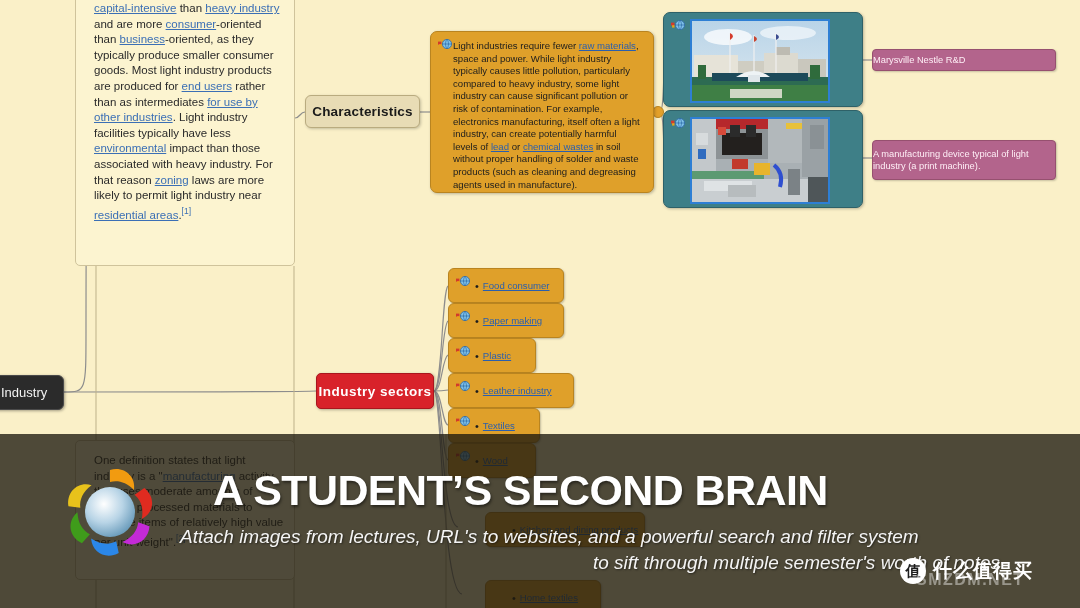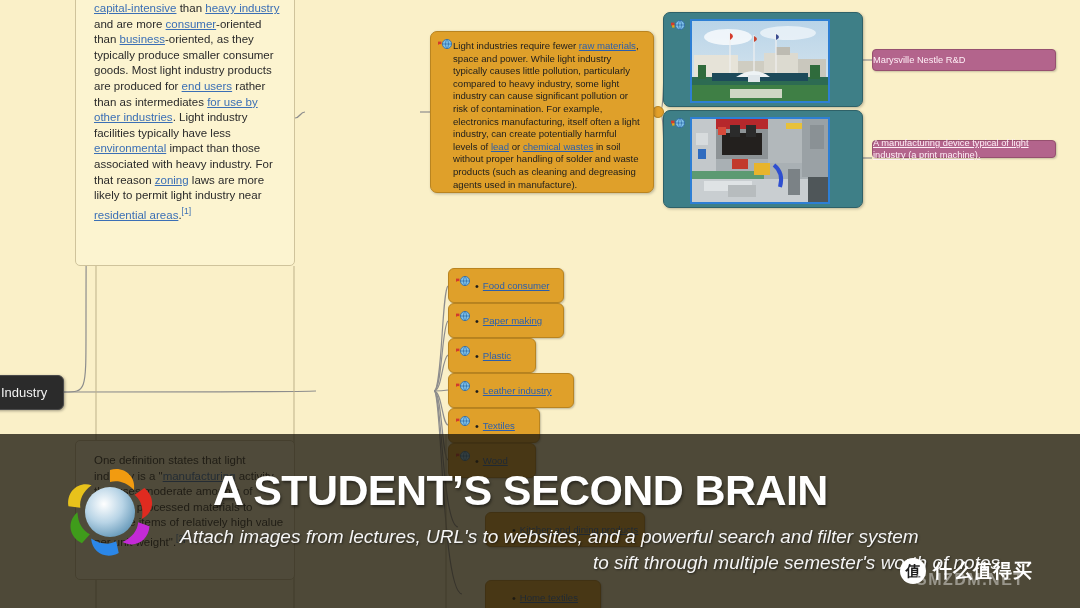--- a/index.html
+++ b/index.html
@@ -71,21 +71,21 @@
   .thumb{width:136px;height:80px;border:2px solid #2e7fd4;overflow:hidden;position:relative;background:#cfd8dd;}
   .imgbox.two .thumb{height:83px;}
 
   
   .cap{
     background:#b3648c;border:1px solid #96506f;border-radius:4px;
     color:#ffeef6;font-size:9.3px;line-height:12px;
     padding:5px 0;box-shadow:1px 1px 2px rgba(0,0,0,.2);
   }
   .cap.one{left:872px;top:49px;width:184px;height:22px;display:flex;align-items:center;}
-  .cap.two{left:872px;top:140px;width:184px;height:18px;display:flex;align-items:center;text-decoration:underline;}
+  .cap.two{left:872px;top:140px;width:184px;height:40px;display:flex;align-items:center;}
 
   
   .leaf{
     background:#dfa02a;border:1px solid #b98420;border-radius:6px;
     box-shadow:1px 1px 2px rgba(0,0,0,.22);
     position:absolute;box-sizing:border-box;
     padding-left:26px;display:flex;align-items:center;
   }
   .leaf .bullet{color:#1c1c1c;font-size:11px;margin-right:4px;}
   .leaf .ltxt{color:#2a5fae;font-size:9.6px;text-decoration:underline;}
@@ -158,25 +158,31 @@
       <line x1="294" y1="266" x2="294" y2="608"></line>
       <line x1="446" y1="434" x2="446" y2="608"></line>
     </g>
     <circle cx="658" cy="112" r="5.5" fill="#e3a02a" stroke="#b98420" stroke-width="1"></circle>
   </svg>
 
   <div class="node note-wiki">
     <span><a>capital-intensive</a> than <a>heavy industry</a> and are more <a>consumer</a>-oriented than <a>business</a>-oriented, as they typically produce smaller consumer goods. Most light industry products are produced for <a>end users</a> rather than as intermediates <a>for use by other industries</a>. Light industry facilities typically have less <a>environmental</a> impact than those associated with heavy industry. For that reason <a>zoning</a> laws are more likely to permit light industry near <a>residential areas</a>.<sup>[1]</sup></span>
   </div>
 
+  <div class="node node-char">
+    <span>Characteristics</span>
+  </div>
 
   <div class="node node-root">
     <span>Industry</span>
   </div>
 
+  <div class="node node-sectors">
+    <span>Industry sectors</span>
+  </div>
 
   <div class="node note-orange">
     <svg class="globe" viewBox="0 0 14 12">
       <circle cx="9" cy="6" r="4.6" fill="#7ec0e8" stroke="#2d6aa8" stroke-width=".8"></circle>
       <path d="M4.6 6 h8.8 M9 1.4 c2 2.4 2 6.8 0 9.2 c-2-2.4-2-6.8 0-9.2" stroke="#2d6aa8" stroke-width=".7" fill="none"></path>
       <rect x="0" y="3.6" width="3.4" height="3" fill="#d33a2c"></rect>
       <rect x="1.1" y="6.2" width="2.4" height="2.4" fill="#e8a317"></rect>
     </svg>
     <span>Light industries require fewer <a>raw materials</a>, space and power. While light industry typically causes little pollution, particularly compared to heavy industry, some light industry can cause significant pollution or risk of contamination. For example, electronics manufacturing, itself often a light industry, can create potentially harmful levels of <a>lead</a> or <a>chemical wastes</a> in soil without proper handling of solder and waste products (such as cleaning and degreasing agents used in manufacture).</span>
   </div>

